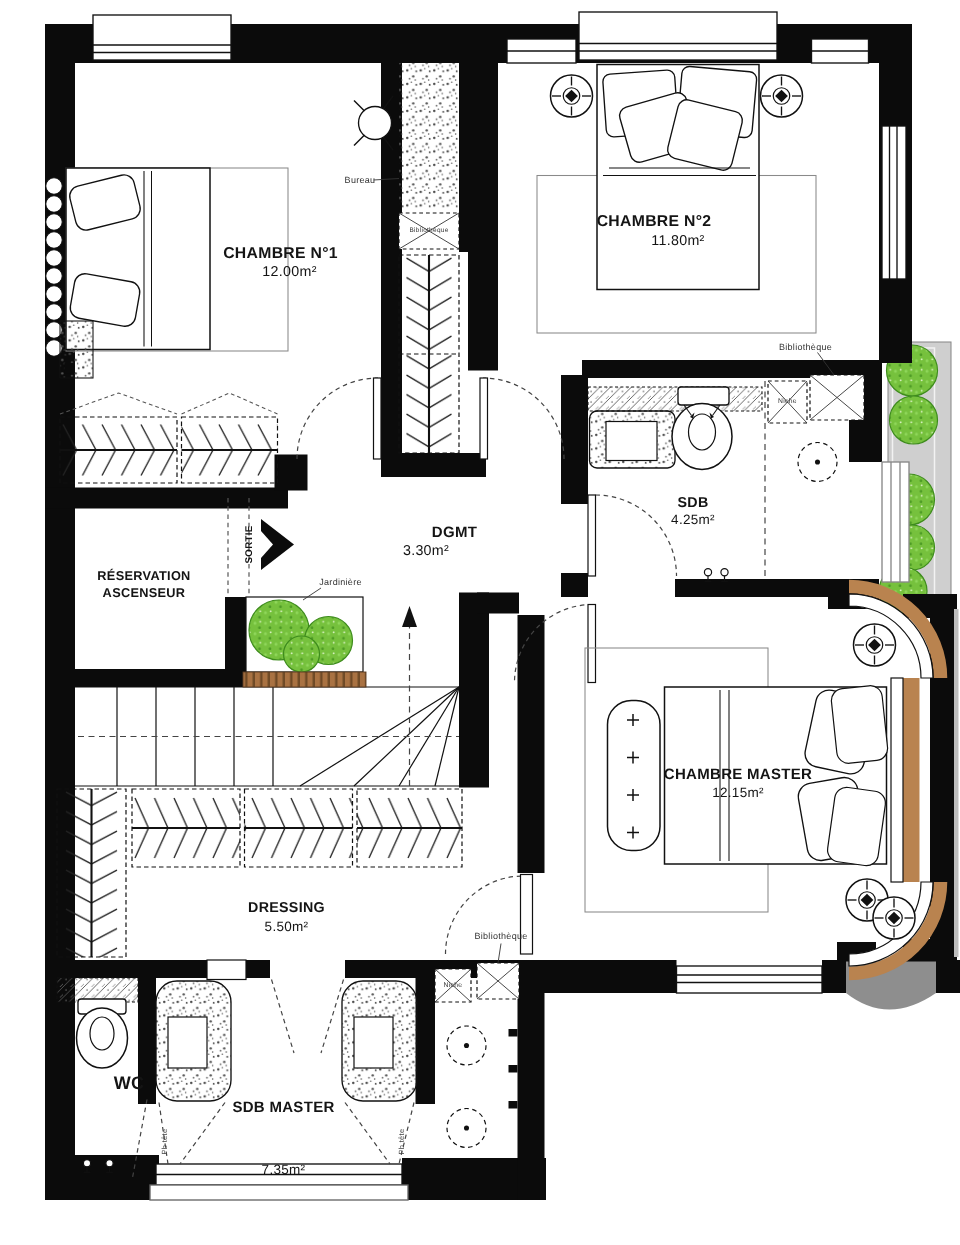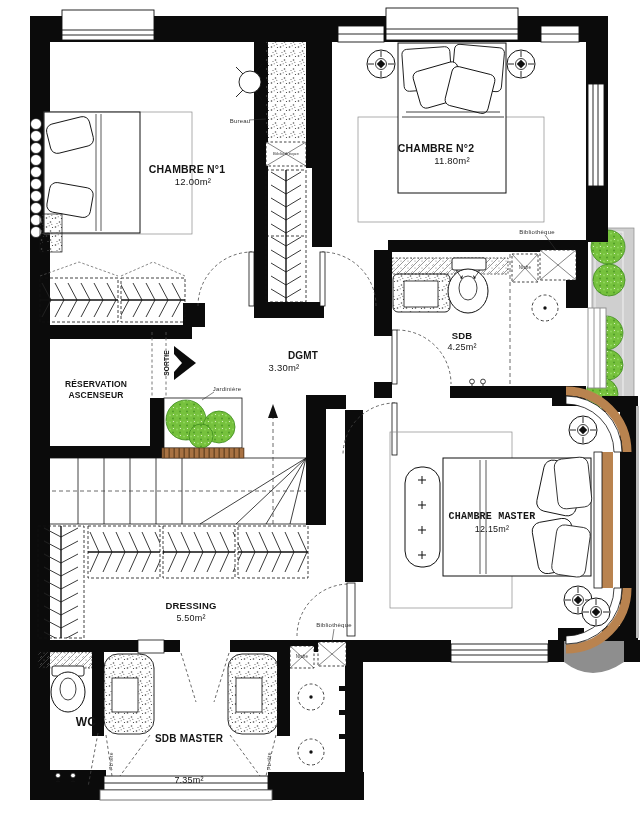--- a/index.html
+++ b/index.html
@@ -407,21 +407,21 @@
 
   <div class="lbl b" style="left:284px;top:356px;font-size:10px;margin-left:19px;">DGMT</div>
   <div class="lbl" style="left:284px;top:368px;font-size:9.5px;">3.30m²</div>
 
   <div class="lbl b" style="left:462px;top:336px;font-size:9.5px;">SDB</div>
   <div class="lbl" style="left:462px;top:347px;font-size:9px;">4.25m²</div>
 
   <div class="lbl b" style="left:96px;top:384px;font-size:8.5px;text-align:right;">RÉSERVATION</div>
   <div class="lbl b" style="left:96px;top:395px;font-size:8.5px;">ASCENSEUR</div>
 
-  <div class="lbl b" style="left:492px;top:517px;font-size:10px;font-family:Liberation Mono, monospace;">CHAMBRE MASTER</div>
+  <div class="lbl b" style="left:492px;top:517px;font-size:10px;">CHAMBRE MASTER</div>
   <div class="lbl" style="left:492px;top:529px;font-size:9px;">12.15m²</div>
 
   <div class="lbl b" style="left:191px;top:606px;font-size:9.5px;">DRESSING</div>
   <div class="lbl" style="left:191px;top:618px;font-size:9px;">5.50m²</div>
 
   <div class="lbl b" style="left:86px;top:722px;font-size:12px;">WC</div>
 
   <div class="lbl b" style="left:189px;top:739px;font-size:10px;">SDB MASTER</div>
   <div class="lbl" style="left:189px;top:760px;font-size:9px;margin-top:20px;">7.35m²</div>
 

